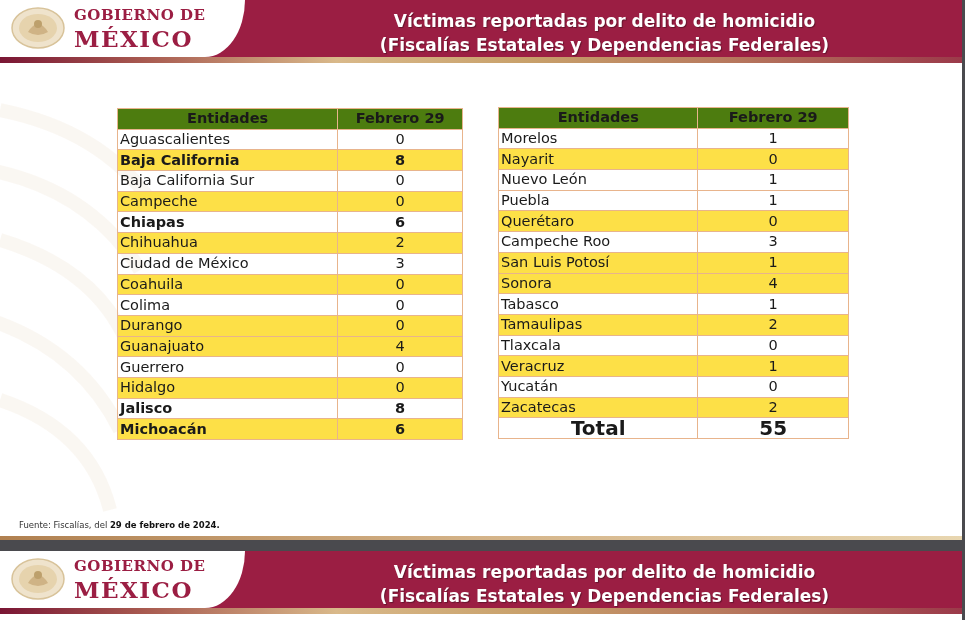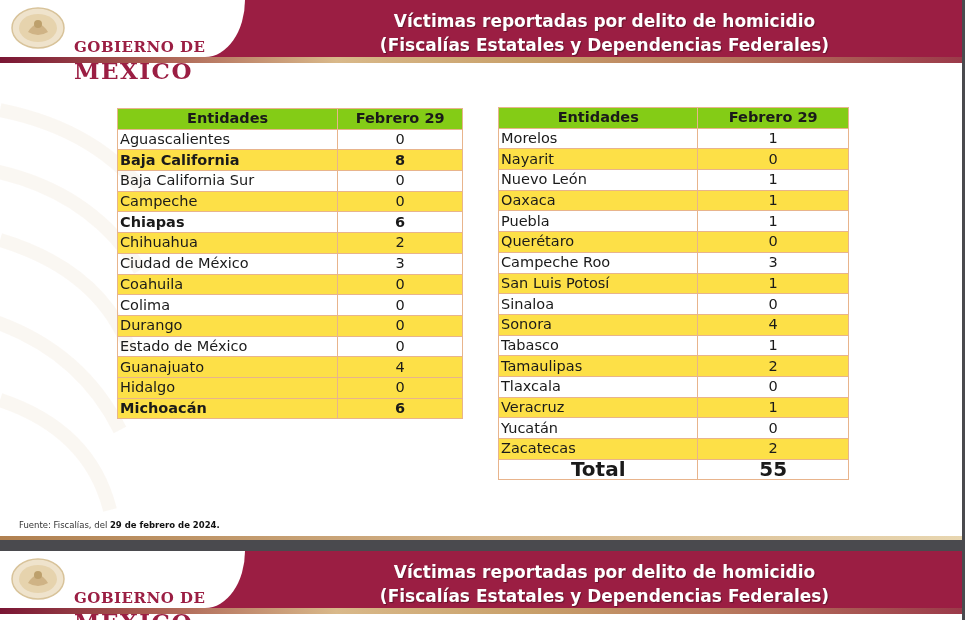--- a/index.html
+++ b/index.html
@@ -10,31 +10,31 @@
   .slide-1 { top: 0; height: 540px; }
   .slide-2 { top: 551px; height: 69px; }
 
   .header { position: absolute; left: 0; top: 0; width: 100%; height: 63px; background: #9b1e43; }
   .header-band { position: absolute; left: 0; top: 57px; width: 100%; height: 6px;
     background: linear-gradient(90deg, #7a1634 0%, #a85a50 15%, #d9b98a 35%, #c8a06a 55%, #b87a5e 75%, #9b3a4a 100%); }
   .logo-panel { position: absolute; left: 0; top: 0; width: 245px; height: 57px; background: #ffffff;
     border-bottom-right-radius: 40px 57px; }
   .emblem { position: absolute; left: 10px; top: 6px; width: 56px; height: 44px; }
   .gov-text { position: absolute; left: 74px; top: 8px; color: #9b1e43; font-family: "DejaVu Serif", serif; font-weight: bold; line-height: 1; }
-  .gov-line1 { font-size: 15px; letter-spacing: 0.5px; margin-top: 32px; }
+  .gov-line1 { font-size: 15px; letter-spacing: 0.5px; }
   .gov-line2 { font-size: 23px; letter-spacing: 1.5px; margin-top: 4px; }
   .title { position: absolute; left: 247px; right: 0; top: 9px; text-align: center; color: #ffffff;
     font-family: "DejaVu Sans", sans-serif; font-weight: bold; font-size: 17px; line-height: 24px;
     text-shadow: 1px 1px 1px rgba(0,0,0,0.35); }
 
   .watermark { position: absolute; left: -20px; top: 90px; width: 180px; height: 430px; opacity: 0.08; }
 
   table.states { position: absolute; border-collapse: collapse; font-family: "DejaVu Sans", sans-serif; font-size: 14.5px; color: #1a1a1a; }
   table.states td, table.states th { border: 1.5px solid #e8b48c; height: 20.7px; padding: 0 2px; line-height: 19px; white-space: nowrap; }
-  table.states th { font-weight: bold; text-align: center; background: #84cc16; }
+  table.states th { font-weight: bold; text-align: center; background: #4d7c0f; }
   table.states td.num { text-align: center; }
   table.states tr.alt td { background: #fde047; }
   table.states tr.bold td { font-weight: bold; }
   table.states tr.total td { font-weight: bold; text-align: center; font-size: 20px; background: #ffffff; }
   .t-left { left: 117px; top: 108px; width: 346px; }
   .t-left col.c1 { width: 221px; } .t-left col.c2 { width: 125px; }
   .t-right { left: 498px; top: 107px; width: 351px; }
   .t-right col.c1 { width: 200px; } .t-right col.c2 { width: 151px; }
 
   .source { position: absolute; left: 19px; top: 520px; font-size: 8.5px; color: #333; }
@@ -121,31 +121,35 @@
           <td class="num">0</td>
         </tr>
         <tr class="">
           <td>Colima</td>
           <td class="num">0</td>
         </tr>
         <tr class="alt ">
           <td>Durango</td>
           <td class="num">0</td>
         </tr>
-        <tr class="">
-          <td>Estado de México</td>
-          <td class="num">0</td>
-        </tr>
         <tr class="alt ">
           <td>Guanajuato</td>
           <td class="num">4</td>
         </tr>
+        <tr class="">
+          <td>Guerrero</td>
+          <td class="num">0</td>
+        </tr>
         <tr class="alt ">
           <td>Hidalgo</td>
           <td class="num">0</td>
+        </tr>
+        <tr class="bold">
+          <td>Jalisco</td>
+          <td class="num">8</td>
         </tr>
         <tr class="alt bold">
           <td>Michoacán</td>
           <td class="num">6</td>
         </tr>
       </tbody>
   </table>
 
   <table class="states t-right">
     <colgroup>
@@ -164,43 +168,35 @@
           <td class="num">1</td>
         </tr>
         <tr class="alt ">
           <td>Nayarit</td>
           <td class="num">0</td>
         </tr>
         <tr class="">
           <td>Nuevo León</td>
           <td class="num">1</td>
         </tr>
-        <tr class="alt ">
-          <td>Oaxaca</td>
-          <td class="num">1</td>
-        </tr>
         <tr class="">
           <td>Puebla</td>
           <td class="num">1</td>
         </tr>
         <tr class="alt ">
           <td>Querétaro</td>
           <td class="num">0</td>
         </tr>
         <tr class="">
           <td>Campeche Roo</td>
           <td class="num">3</td>
         </tr>
         <tr class="alt ">
           <td>San Luis Potosí</td>
           <td class="num">1</td>
-        </tr>
-        <tr class="">
-          <td>Sinaloa</td>
-          <td class="num">0</td>
         </tr>
         <tr class="alt ">
           <td>Sonora</td>
           <td class="num">4</td>
         </tr>
         <tr class="">
           <td>Tabasco</td>
           <td class="num">1</td>
         </tr>
         <tr class="alt ">

